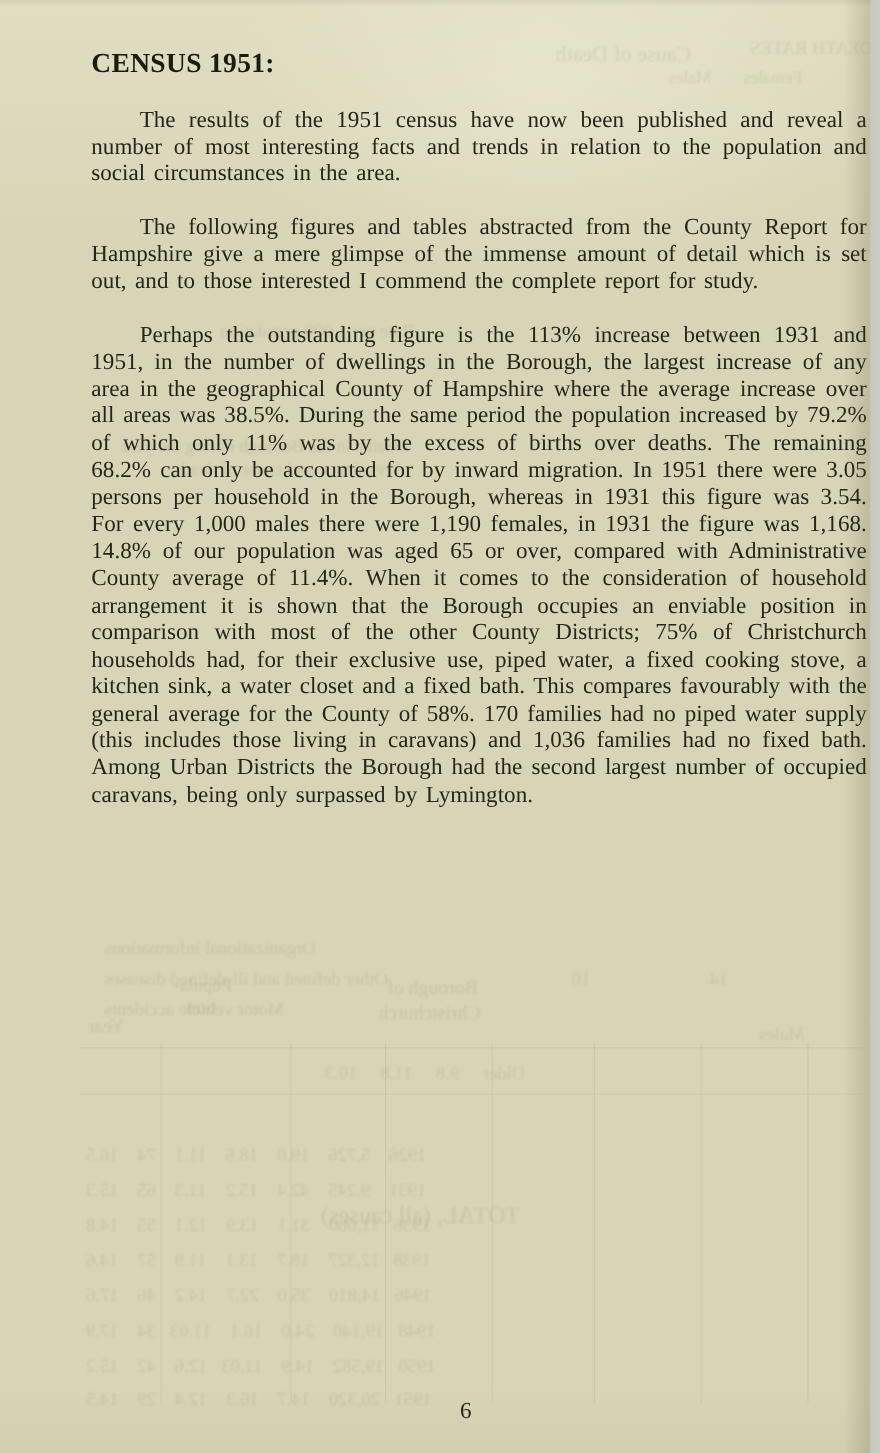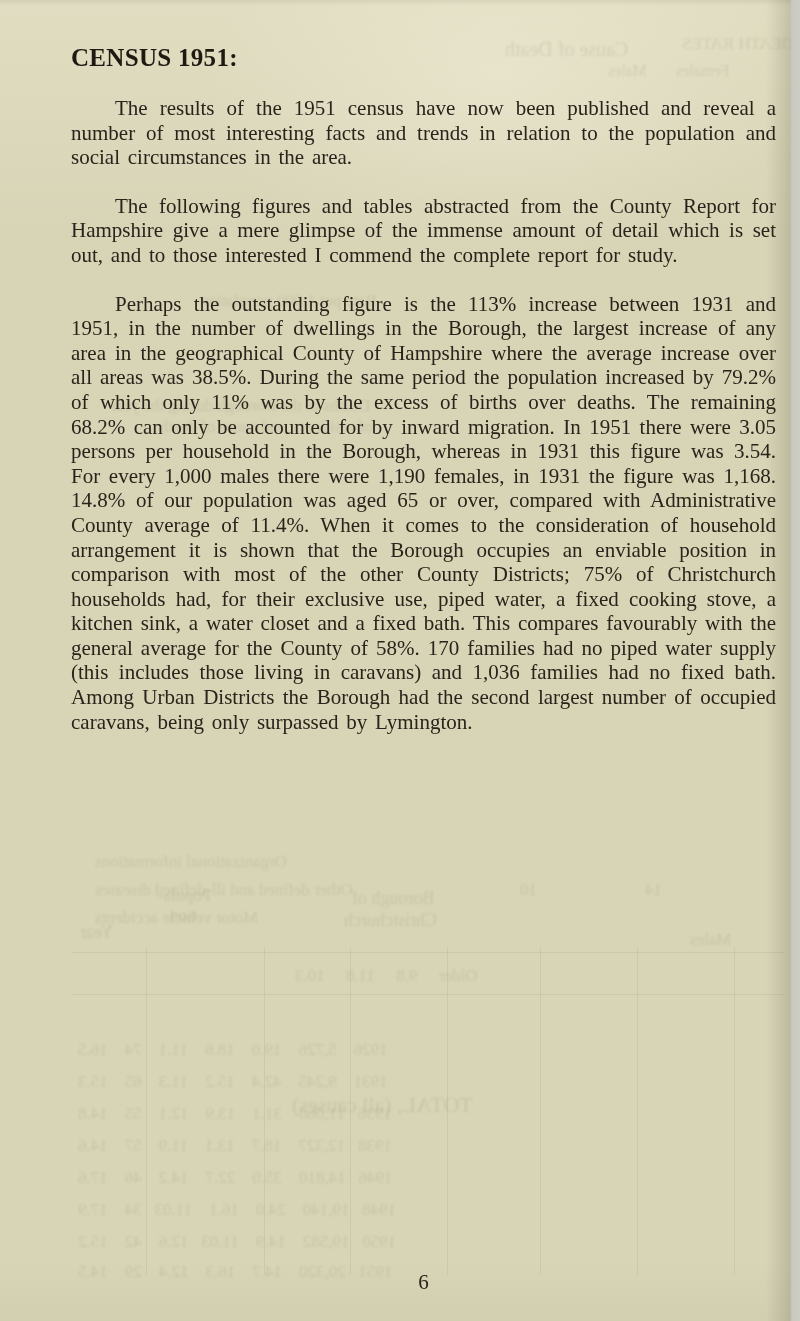--- a/index.html
+++ b/index.html
@@ -21,21 +21,21 @@
   .edge-right{
     position:absolute;top:0;right:0;bottom:0;width:34px;z-index:5;pointer-events:none;
     background:linear-gradient(90deg,
       rgba(70,65,45,0) 0px,
       rgba(70,65,45,.10) 14px,
       rgba(70,65,45,.18) 24px,
       #c9c9c1 26px,
       #cdcdc6 34px);
   }
   .content{
-    position:absolute;left:71px;top:44px;width:705px;z-index:2;
+    position:absolute;left:83px;top:44px;width:705px;z-index:2;
     color:#29241b;
   }
   h1.heading{
     margin:0;font-size:25px;line-height:28px;font-weight:bold;
     letter-spacing:.3px;color:#1f1a11;
   }
   p.body-par{
     margin:24px 0 0 0;
     font-size:21px;line-height:24.6px;
     text-align:justify;text-indent:44px;

